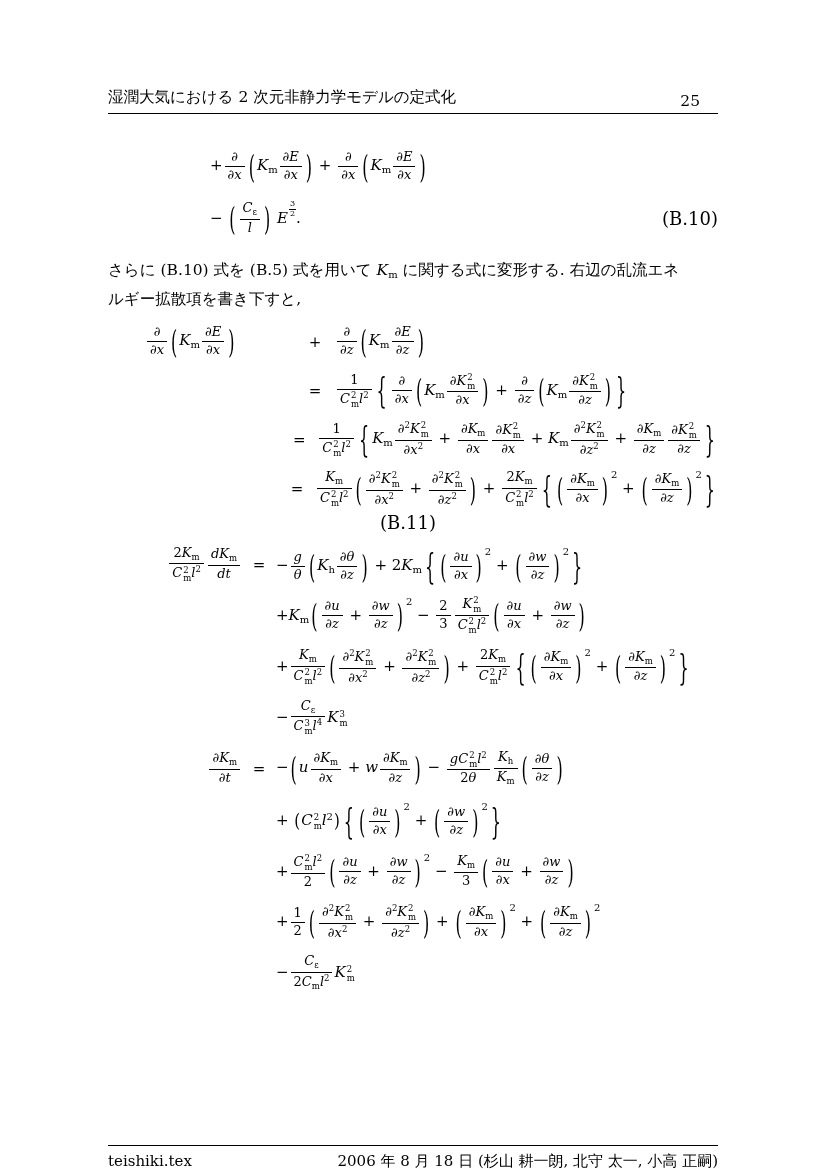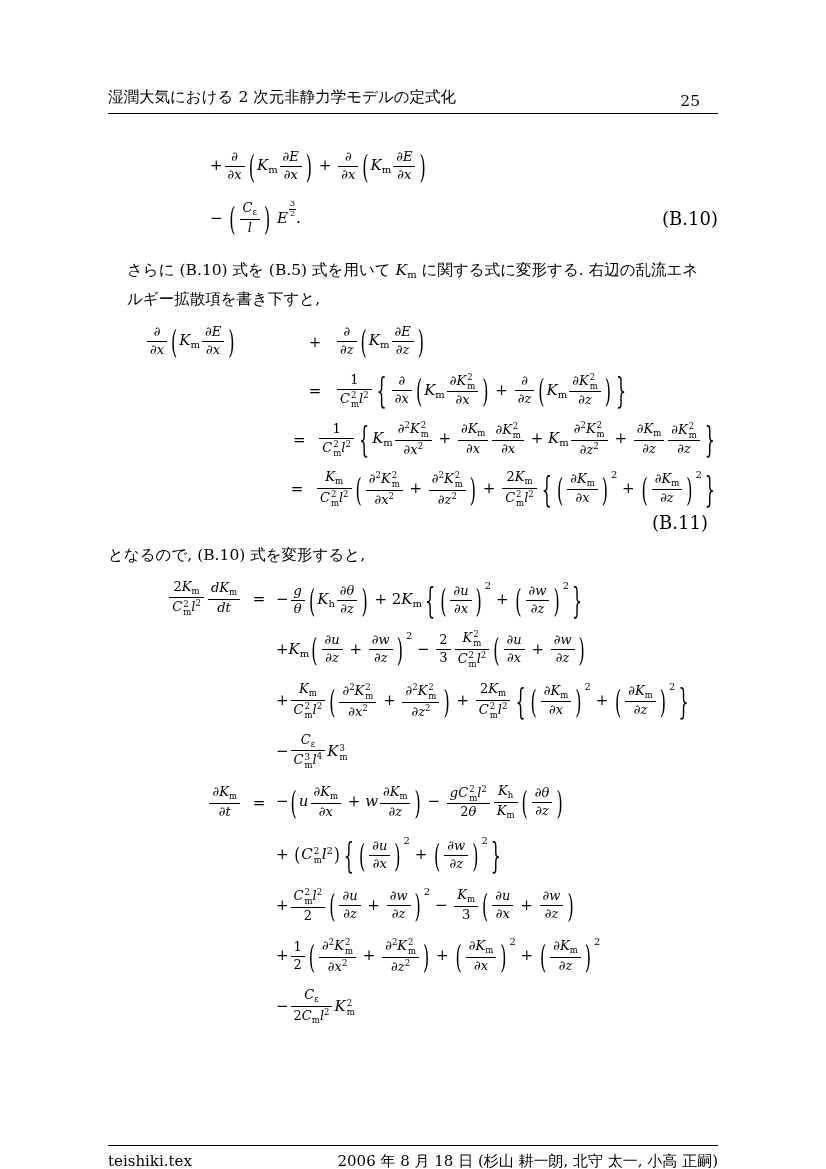--- a/index.html
+++ b/index.html
@@ -20,35 +20,35 @@
     border-bottom: 1px solid #000;
     font-size: 15.5px;
   }
   .hdr .t1 { position: absolute; left: 0; top: 0; white-space: nowrap; }
   .hdr .t2 { position: absolute; left: 267px; top: 0; white-space: nowrap; }
   .hdr .pn { position: absolute; right: 18px; top: 4px; }
 
   
   .content { margin: 0 108px; width: 610px; }
   .jp { font-size: 15.5px; line-height: 24px; margin: 0; }
-  .p1 { margin-top: 14px; margin-left: 19px; }
+  .p1 { margin-top: 14px; }
   .p2 { margin-top: 10px; }
 
   
   .eq-block { font-size: 15px; }
   .b10 { margin-top: 26px; }
   .b10 .eq-line { display: flex; align-items: center; min-height: 52px; padding-left: 102px; }
   .spacer { flex: 1; }
   .eq-label { font-size: 18px; font-style: normal; }
 
   .b11 { margin-top: 6px; }
   .b11 .eq-row { display: flex; align-items: center; min-height: 49px; padding-left: 37px; }
   .b11 .lhs { width: 150px; }
   .b11 .op  { width: 40px; text-align: center; }
-  .eq-label-line { text-align: right; padding-right: 10px; height: 20px; line-height: 20px; }
+  .eq-label-line { text-align: center; padding-right: 10px; height: 20px; line-height: 20px; }
 
   .eq3 { margin-top: 6px; }
   .eq3 .eq-row { display: flex; align-items: center; min-height: 51px; padding-left: 30px; }
   .eq3 .lhs { width: 104px; text-align: right; }
   .eq3 .op  { width: 34px; text-align: center; }
   .rhs { flex: 1; white-space: nowrap; }
 
   .mx { white-space: nowrap; }
   .op { font-style: normal; }
 
@@ -127,21 +127,20 @@
       <div class="eq-row">
         <span class="lhs mx"></span>
         <span class="op">=</span>
         <span class="rhs mx"><span class="fr"><span class="nu"><i>K</i><sub>m</sub></span><span class="de"><i>C</i><span class="ss"><span class="t">2</span><span class="b">m</span></span><i>l</i><sup>2</sup></span></span><span class="pb">(</span><span class="fr"><span class="nu">∂<sup>2</sup><i>K</i><span class="ss"><span class="t">2</span><span class="b">m</span></span></span><span class="de">∂<i>x</i><sup>2</sup></span></span> + <span class="fr"><span class="nu">∂<sup>2</sup><i>K</i><span class="ss"><span class="t">2</span><span class="b">m</span></span></span><span class="de">∂<i>z</i><sup>2</sup></span></span><span class="pb">)</span> + <span class="fr"><span class="nu">2<i>K</i><sub>m</sub></span><span class="de"><i>C</i><span class="ss"><span class="t">2</span><span class="b">m</span></span><i>l</i><sup>2</sup></span></span><span class="bb">{</span><span class="pb">(</span><span class="fr"><span class="nu">∂<i>K</i><sub>m</sub></span><span class="de">∂<i>x</i></span></span><span class="pb">)</span><sup class="hs">2</sup> + <span class="pb">(</span><span class="fr"><span class="nu">∂<i>K</i><sub>m</sub></span><span class="de">∂<i>z</i></span></span><span class="pb">)</span><sup class="hs">2</sup><span class="bb">}</span></span>
       </div>
       <div class="eq-label-line">
         <span class="eq-label">(B.11)</span>
       </div>
     </div>
 
-    <p class="jp p2">となるので, (B.10) 式を変形すると,</p>
 
     <div class="eq-block eq3">
       <div class="eq-row">
         <span class="lhs mx"><span class="fr"><span class="nu">2<i>K</i><sub>m</sub></span><span class="de"><i>C</i><span class="ss"><span class="t">2</span><span class="b">m</span></span><i>l</i><sup>2</sup></span></span><span class="fr"><span class="nu"><i>dK</i><sub>m</sub></span><span class="de"><i>dt</i></span></span></span>
         <span class="op">=</span>
         <span class="rhs mx">−<span class="fr"><span class="nu"><i>g</i></span><span class="de"><span class="ol"><i>θ</i></span></span></span><span class="pb">(</span><i>K</i><sub>h</sub><span class="fr"><span class="nu">∂<i>θ</i></span><span class="de">∂<i>z</i></span></span><span class="pb">)</span> + 2<i>K</i><sub>m</sub><span class="bb">{</span><span class="pb">(</span><span class="fr"><span class="nu">∂<i>u</i></span><span class="de">∂<i>x</i></span></span><span class="pb">)</span><sup class="hs">2</sup> + <span class="pb">(</span><span class="fr"><span class="nu">∂<i>w</i></span><span class="de">∂<i>z</i></span></span><span class="pb">)</span><sup class="hs">2</sup><span class="bb">}</span></span>
       </div>
       <div class="eq-row">
         <span class="lhs mx"></span>
         <span class="op"></span>

